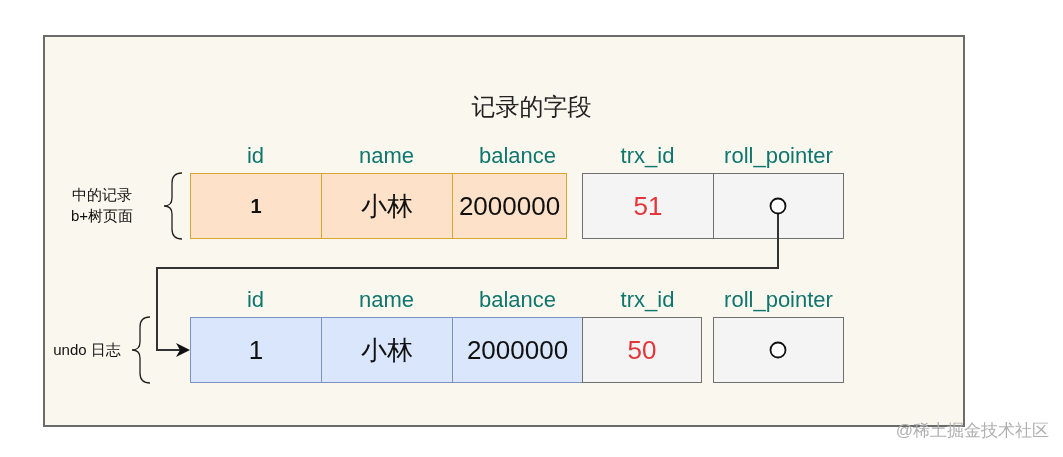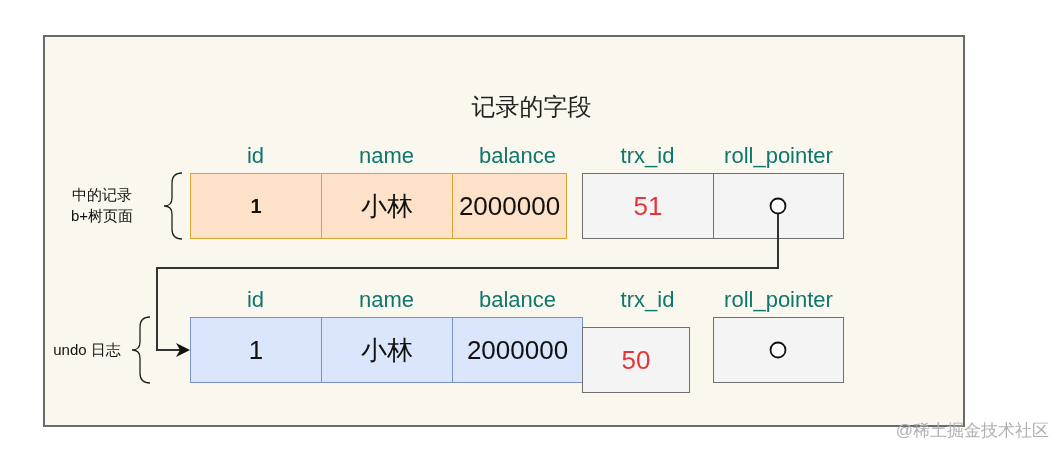--- a/index.html
+++ b/index.html
@@ -39,21 +39,21 @@
 
 <div class="hdr" style="left:190px;top:287px">id</div>
 <div class="hdr" style="left:321px;top:287px">name</div>
 <div class="hdr" style="left:452px;top:287px">balance</div>
 <div class="hdr" style="left:582px;top:287px">trx_id</div>
 <div class="hdr" style="left:713px;top:287px">roll_pointer</div>
 
 <div class="cell blue" style="left:190px;top:317px;width:132px">1</div>
 <div class="cell blue" style="left:321px;top:317px;width:132px">小林</div>
 <div class="cell blue" style="left:452px;top:317px;width:131px">2000000</div>
-<div class="cell gray red" style="left:582px;top:327px;width:108px">50</div>
+<div class="cell gray red" style="left:582px;top:317px;width:120px">50</div>
 <div class="cell gray" style="left:713px;top:317px;width:131px"></div>
 
 <div class="side" style="left:52px;top:184px;width:100px">
   <div>中的记录</div>
   <div>b+树页面</div>
 </div>
 <div class="side" style="left:44px;top:339px;width:86px;text-align:center">undo 日志</div>
 
 <svg class="lines" width="1063" height="457">
 

